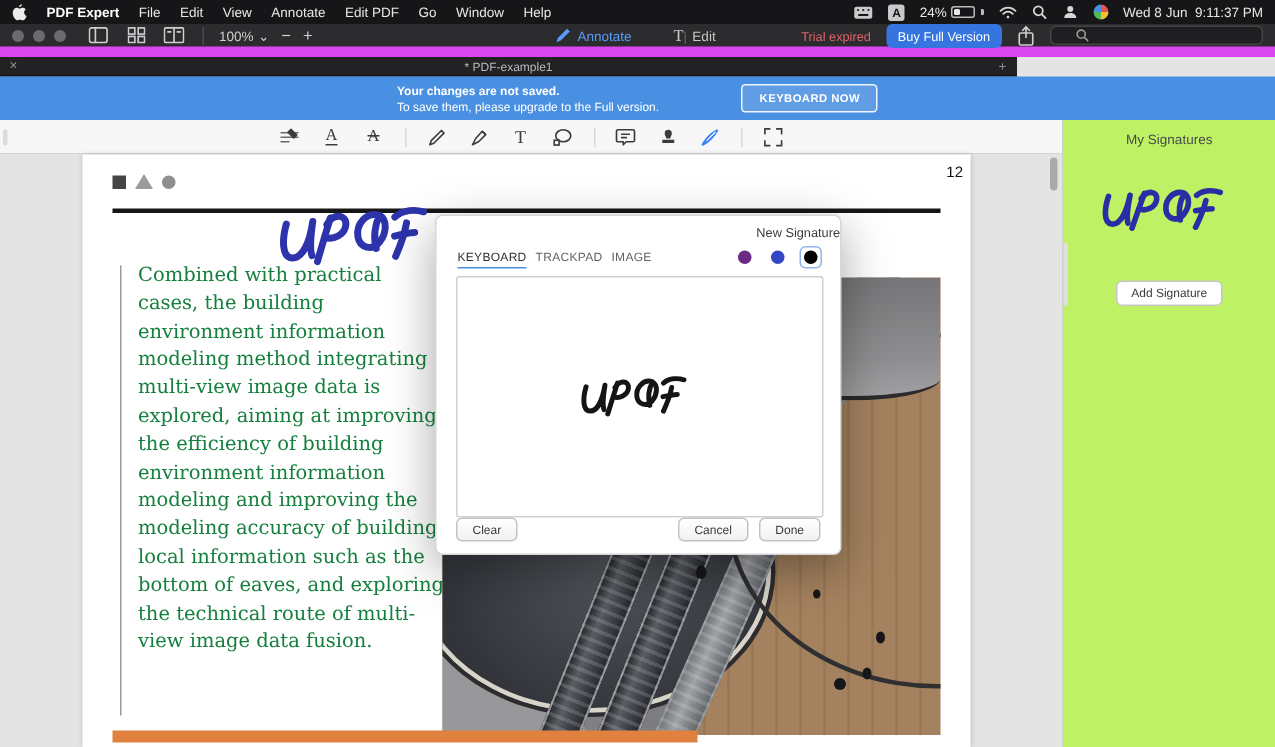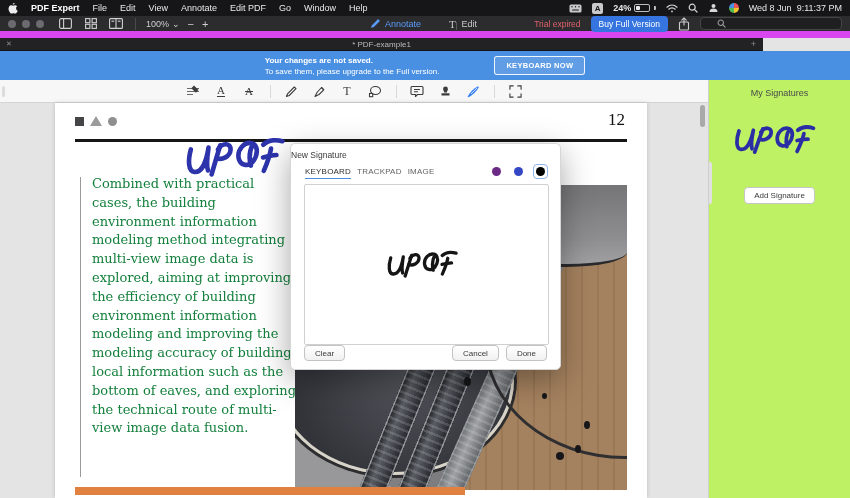--- a/index.html
+++ b/index.html
@@ -9,21 +9,21 @@
 
   
   .menubar { position:absolute; left:0; top:0; width:850px; height:16px; background:#161618;
     display:flex; align-items:center; color:#e8e8e8; font-size:9px; padding:0 8px; }
   .menubar .left { display:flex; align-items:center; gap:13px; }
   .menubar .app-name { font-weight:bold; color:#fff; }
   .menubar .right { margin-left:auto; display:flex; align-items:center; gap:10px; }
   .menubar .status-ic { display:inline-flex; align-items:center; }
   .input-box { width:11px; height:11px; background:#c9c9cb; color:#18181a; border-radius:2px;
     font-size:8px; font-weight:bold; display:flex; align-items:center; justify-content:center; }
-  .batt { display:flex; align-items:center; gap:3px;font-weight:bold; }
+  .batt { display:flex; align-items:center; gap:3px; }
   .batt-shell { width:16px; height:8px; border:1px solid #bdbdbf; border-radius:2px; position:relative; }
   .batt-fill { position:absolute; left:1px; top:1px; bottom:1px; width:25%; background:#e8e8e8; border-radius:1px; }
   .batt-nub { width:1.5px; height:4px; background:#bdbdbf; border-radius:0 1px 1px 0; margin-left:1px; }
   .color-wheel { width:10px; height:10px; border-radius:50%;
     background:conic-gradient(#e55353 0 25%, #f2c230 25% 50%, #53b954 50% 75%, #4a90e2 75% 100%); }
   .clock { white-space:nowrap; }
 
   
   .toolbar { position:absolute; left:0; top:16px; width:850px; height:22px; background:#2c2c2e;
     display:flex; align-items:center; padding:0 8px; color:#cfcfd1; font-size:9px; border-bottom:7px solid #d946ef; }
@@ -39,21 +39,21 @@
   .mode.edit { color:#c9c9cb; }
   .tb-right { margin-left:auto; display:flex; align-items:center; gap:10px; }
   .trial { color:#e0636b; font-size:8.5px; }
   .buy-btn { background:#3674e0; color:#fff; border:none; border-radius:4px; font-size:8.5px;
     padding:3px 8px; font-family:inherit; }
   .search-field { width:142px; height:13px; background:#1f1f21; border:1px solid #454547; border-radius:4px;
     display:flex; align-items:center; justify-content:center; }
   .search-field input { background:transparent; border:none; outline:none; width:100px; color:#ddd; font-size:8px; }
 
   
-  .tabbar { position:absolute; left:0; top:38px; width:763px; height:13px; background:#222224;
+  .tabbar { position:absolute; left:0; top:38px; width:678px; height:13px; background:#222224;
     display:flex; align-items:center; color:#a9a9ab; font-size:8px; border-bottom:1px solid #151517; }
   .tab-close { margin-left:6px; font-size:7px; color:#8e8e90; }
   .tab-title { position:absolute; left:0; right:0; text-align:center; color:#b9b9bb; }
   .tab-add { margin-left:auto; margin-right:7px; font-size:9px; color:#8e8e90; }
 
   
   .banner { position:absolute; left:0; top:51px; width:850px; height:29px; background:#4a90e2;
     display:flex; align-items:center; justify-content:center; gap:55px; color:#fff; }
   .banner-text { font-size:8px; line-height:11px; }
   .banner-text .b1 { font-weight:bold; }
@@ -82,21 +82,21 @@
 
   
   .docarea { position:absolute; left:0; top:103px; width:708px; height:395px; background:#e4e4e4; }
   .scroll-thumb { position:absolute; right:3px; top:2px; width:5px; height:22px; background:#a9a9a9; border-radius:3px; }
   .page { position:absolute; left:55px; top:0; width:592px; height:395px; background:#fff;
     box-shadow:0 0 4px rgba(0,0,0,.18); overflow:hidden; }
   .shapes { position:absolute; left:20px; top:13px; display:flex; align-items:center; gap:6px; }
   .shp-sq { width:9px; height:9px; background:#454547; }
   .shp-tri { width:0; height:0; border-left:6px solid transparent; border-right:6px solid transparent; border-bottom:10px solid #9b9b9d; }
   .shp-ci { width:9px; height:9px; border-radius:50%; background:#8f8f91; }
-  .pg-num { position:absolute; right:22px; top:7px; font-family:Liberation Serif, serif; font-size:17px; color:#111; }
+  .pg-num { position:absolute; right:5px; top:7px; font-family:Liberation Sans, sans-serif; font-size:10px; color:#111; }
   .pg-rule { position:absolute; left:20px; top:36px; width:552px; height:2.5px; background:#161616; }
   .pg-sig { position:absolute; left:128px; top:30px; color:#2d33aa; transform:rotate(-3deg); }
   .col-rule { position:absolute; left:25px; top:74px; width:1px; height:300px; background:#9a9a9c; }
   .body-text { position:absolute; left:37px; top:72px; width:205px; font-family:"DejaVu Serif", serif;
     font-size:13px; line-height:18.8px; color:#15803d; }
   .orange-bar { position:absolute; left:20px; top:384px; width:390px; height:8px; background:#e0813f; }
 
   
   .photo { position:absolute; left:240px; top:82px; width:332px; height:305px; overflow:hidden;
     background:repeating-linear-gradient(90deg,#a5825f 0 14px,#9a7856 14px 16px); }
@@ -120,21 +120,21 @@
   .ph-esc.e3 { left:61%; transform:rotate(24deg); background:linear-gradient(90deg,#6e7174,#9fa2a6 40%,#5e6164); }
   .ph-arc { position:absolute; right:-42%; top:12%; width:85%; height:78%; border:3px solid #2f2f31;
     border-radius:50%; }
   .ph-corner { position:absolute; left:0; bottom:0; width:30%; height:42%;
     background:#98989a; clip-path:polygon(0 30%, 100% 100%, 0 100%); }
   .ph-person { position:absolute; width:6px; height:8px; background:#17171a; border-radius:50%; }
 
   
   .dialog { position:absolute; left:290px; top:143px; width:271px; height:227px; background:#fff;
     border:1px solid #d6d6d6; border-radius:5px; box-shadow:0 10px 32px rgba(0,0,0,.35); z-index:50; }
-  .dlg-title { text-align:left; margin-top:6px; font-size:8.5px; color:#3a3a3c; }
+  .dlg-title { text-align:right; margin-top:6px; font-size:8.5px; color:#3a3a3c; }
   .dlg-tabs { position:absolute; left:14px; top:23px; display:flex; gap:6px; font-size:8px; color:#636365; }
   .dlg-tab { padding-bottom:2px; letter-spacing:.2px; }
   .dlg-tab.active { color:#2e2e30; border-bottom:1.5px solid #4a90e2; }
   .dlg-dots { position:absolute; right:12px; top:20px; display:flex; align-items:center; gap:7px; }
   .dot { width:9px; height:9px; border-radius:50%; }
   .dot-wrap { width:15px; height:15px; display:flex; align-items:center; justify-content:center; border-radius:4px; }
   .dot-wrap.selected { border:1px solid #8fb4ea; }
   .dlg-canvas { position:absolute; left:13px; top:40px; width:245px; height:161px; background:#fff;
     border:1px solid #d0d0d0; border-radius:2px; display:flex; align-items:center; justify-content:center; }
   .dlg-canvas .sigwrap { color:#151515; transform:rotate(-2deg); }

